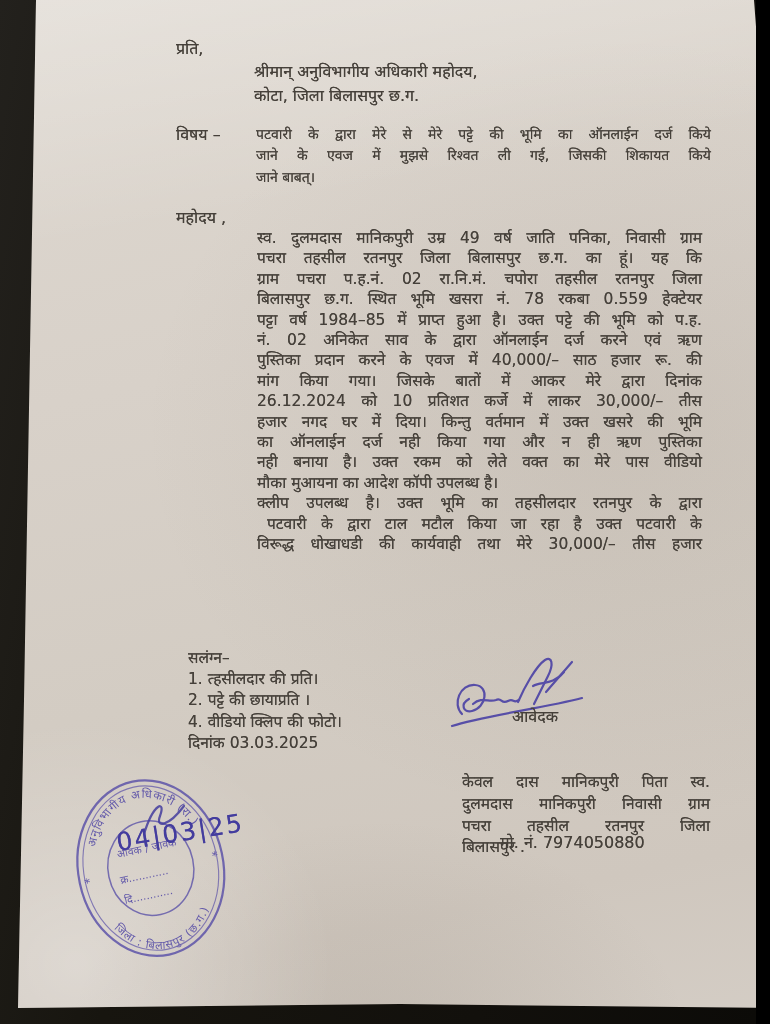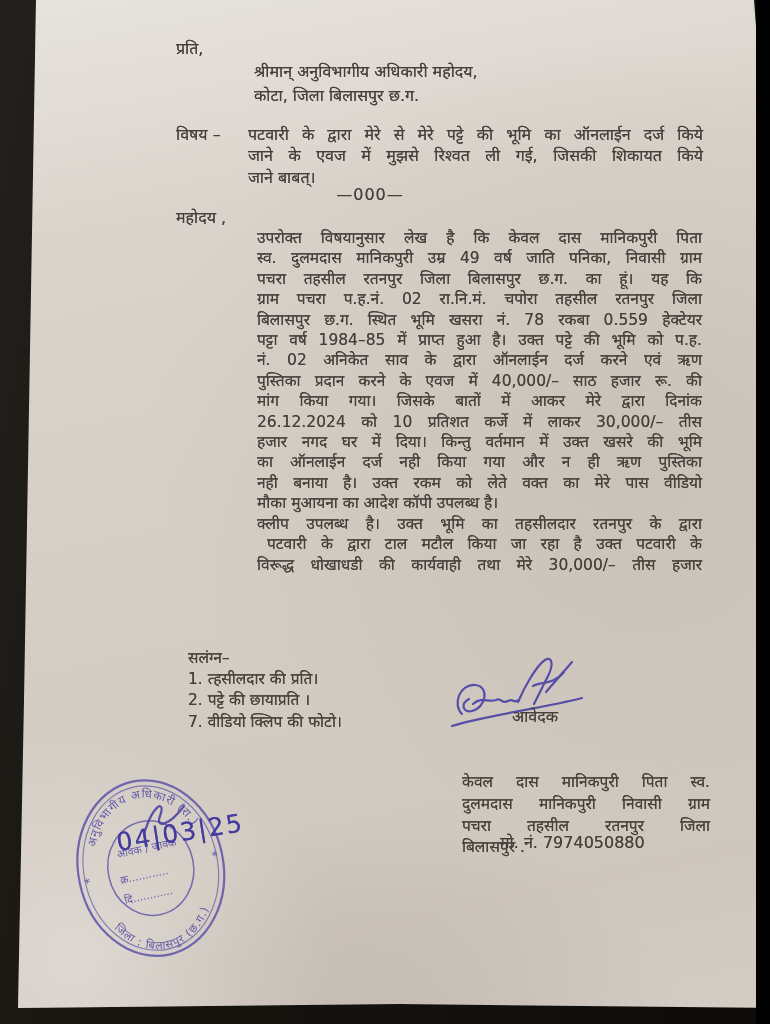--- a/index.html
+++ b/index.html
@@ -24,21 +24,21 @@
   .txt {
     position:absolute; color:#45403a; font-size:16px; line-height:22px;
     text-shadow:0 0 .6px rgba(64,58,50,.75); white-space:nowrap;
   }
   .wrap { white-space:normal; }
   .jline { text-align:justify; text-align-last:justify; }
   .body-block { left:257px; top:228px; width:445px; font-size:15.5px; line-height:20.4px; }
   .body-block .bline { text-align:justify; text-align-last:justify; }
   .body-block .bline.short { text-align:left; text-align-last:left; }
   .body-block .bline.indent { text-indent:10px; }
-  .subject-block { left:248px; top:124px; width:455px; font-size:16px; line-height:21.4px; }
+  .subject-block { left:256px; top:124px; width:455px; font-size:14px; line-height:21.4px; }
   .subject-block .sline.short { text-align:left; text-align-last:left; }
   .recipient-block { left:248px; top:60px; line-height:23.5px;margin-left:6px; }
   .enc-block { left:188px; top:648px; line-height:21.2px; font-size:15.5px; }
   .addr-block { left:462px; top:740px; width:248px; font-size:15.5px; line-height:21.8px;margin-top:32px; }
   .addr-block .aline.short { text-align:left; text-align-last:left; }
   .separator { left:285px; top:184px; width:170px; text-align:center; letter-spacing:1px; }
   .applicant-label { left:460px; top:706px; width:150px; text-align:center; }
   .mobile-line { left:500px; top:832px; }
   .stamp-svg {
     position:absolute; left:44px; top:762px; width:214px; height:214px;
@@ -66,26 +66,24 @@
   </div>
 
   <div class="txt" style="left:176px; top:124px;">विषय –</div>
 
   <div class="txt wrap subject-block">
     <div class="sline jline">पटवारी के द्वारा मेरे से मेरे पट्टे की भूमि का ऑनलाईन दर्ज किये</div>
     <div class="sline jline">जाने के एवज में मुझसे रिश्वत ली गई, जिसकी शिकायत किये</div>
     <div class="sline short">जाने बाबत्।</div>
   </div>
 
-  <div class="txt separator">—000—</div>
 
   <div class="txt" style="left:176px; top:207px;">महोदय ,</div>
 
   <div class="txt wrap body-block">
-    <div class="bline">उपरोक्त विषयानुसार लेख है कि केवल दास मानिकपुरी पिता</div>
     <div class="bline">स्व. दुलमदास मानिकपुरी उम्र 49 वर्ष जाति पनिका, निवासी ग्राम</div>
     <div class="bline">पचरा तहसील रतनपुर जिला बिलासपुर छ.ग. का हूं। यह कि</div>
     <div class="bline">ग्राम पचरा प.ह.नं. 02 रा.नि.मं. चपोरा तहसील रतनपुर जिला</div>
     <div class="bline">बिलासपुर छ.ग. स्थित भूमि खसरा नं. 78 रकबा 0.559 हेक्टेयर</div>
     <div class="bline">पट्टा वर्ष 1984–85 में प्राप्त हुआ है। उक्त पट्टे की भूमि को प.ह.</div>
     <div class="bline">नं. 02 अनिकेत साव के द्वारा ऑनलाईन दर्ज करने एवं ऋण</div>
     <div class="bline">पुस्तिका प्रदान करने के एवज में 40,000/– साठ हजार रू. की</div>
     <div class="bline">मांग किया गया। जिसके बातों में आकर मेरे द्वारा दिनांक</div>
     <div class="bline">26.12.2024 को 10 प्रतिशत कर्जे में लाकर 30,000/– तीस</div>
     <div class="bline">हजार नगद घर में दिया। किन्तु वर्तमान में उक्त खसरे की भूमि</div>
@@ -94,21 +92,22 @@
     <div class="bline short">मौका मुआयना का आदेश कॉपी उपलब्ध है।</div>
     <div class="bline">क्लीप उपलब्ध है। उक्त भूमि का तहसीलदार रतनपुर के द्वारा</div>
     <div class="bline indent">पटवारी के द्वारा टाल मटौल किया जा रहा है उक्त पटवारी के</div>
     <div class="bline">विरूद्ध धोखाधडी की कार्यवाही तथा मेरे 30,000/– तीस हजार</div>
   </div>
 
   <div class="txt enc-block">
     <div>सलंग्न–</div>
     <div>1. त्हसीलदार  की प्रति।</div>
     <div>2. पट्टे की  छायाप्रति ।</div>
-    <div>7. वीडियो क्लिप की फोटो।</div>
+    <div>4. वीडियो क्लिप की फोटो।</div>
+    <div>दिनांक 03.03.2025</div>
   </div>
 
   <svg class="sig-svg" viewBox="0 0 140 84">
     <g fill="none" stroke="#4d44a6" stroke-width="2.2" stroke-linecap="round" opacity="0.92">
       <path d="M14,64 C4,54 12,34 27,35 C42,36 38,58 24,61 C15,63 12,54 21,49"></path>
       <path d="M25,54 C34,46 41,53 48,50 C54,47 53,55 60,51 C66,48 65,54 71,50"></path>
       <path d="M70,52 C76,38 88,16 97,10 C104,6 106,14 100,26 C95,36 90,46 86,54"></path>
       <path d="M85,36 C94,31 104,36 116,22"></path>
       <path d="M98,42 L124,12"></path>
       <path d="M4,76 C34,66 96,58 134,48"></path>

